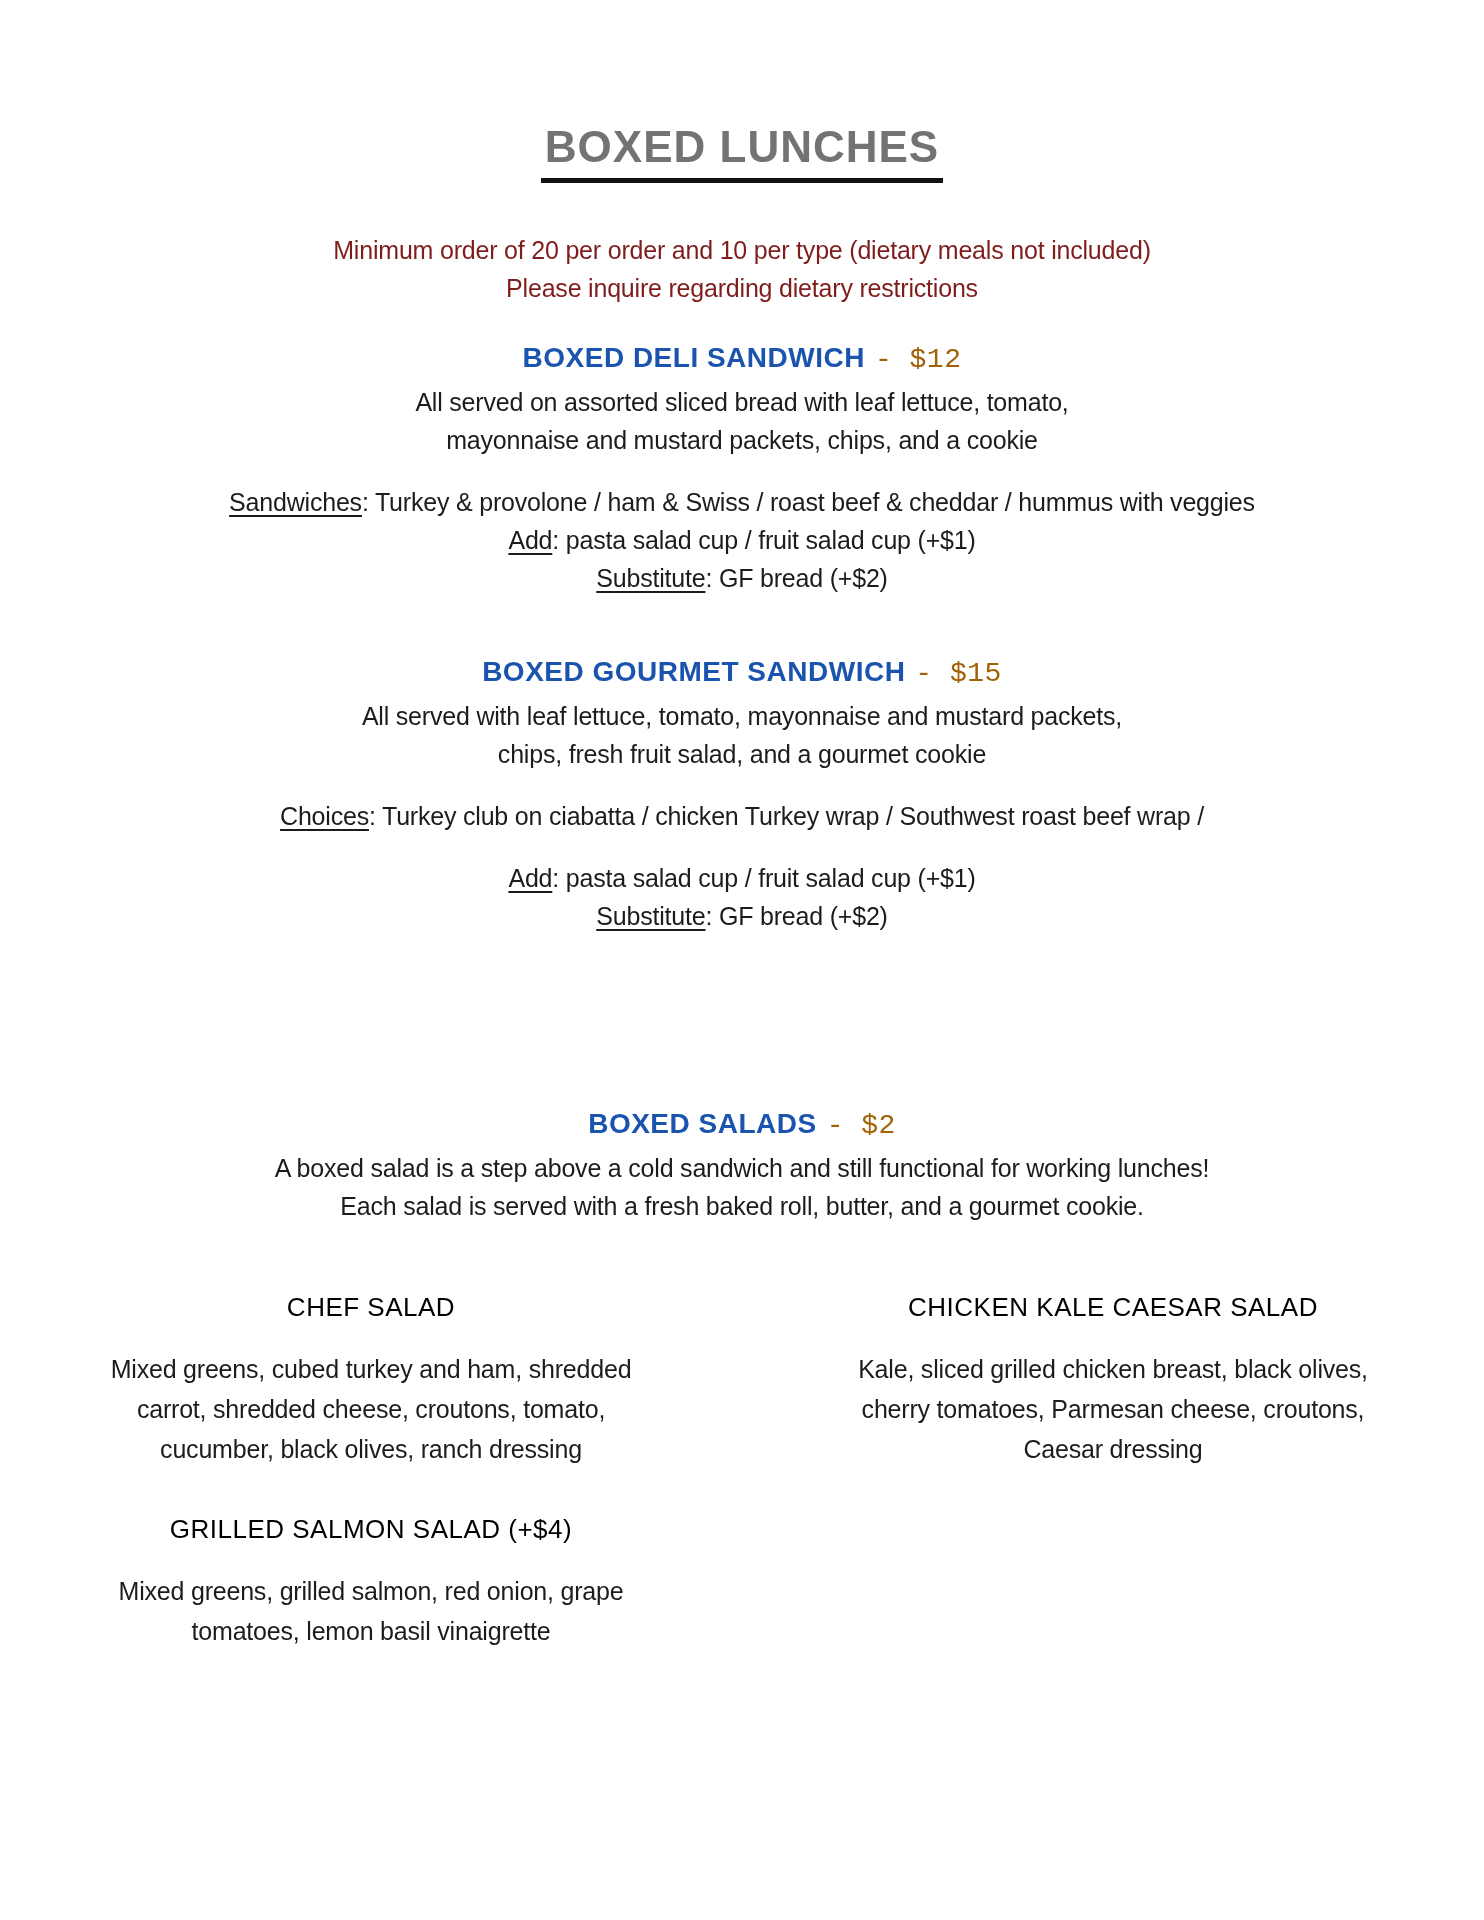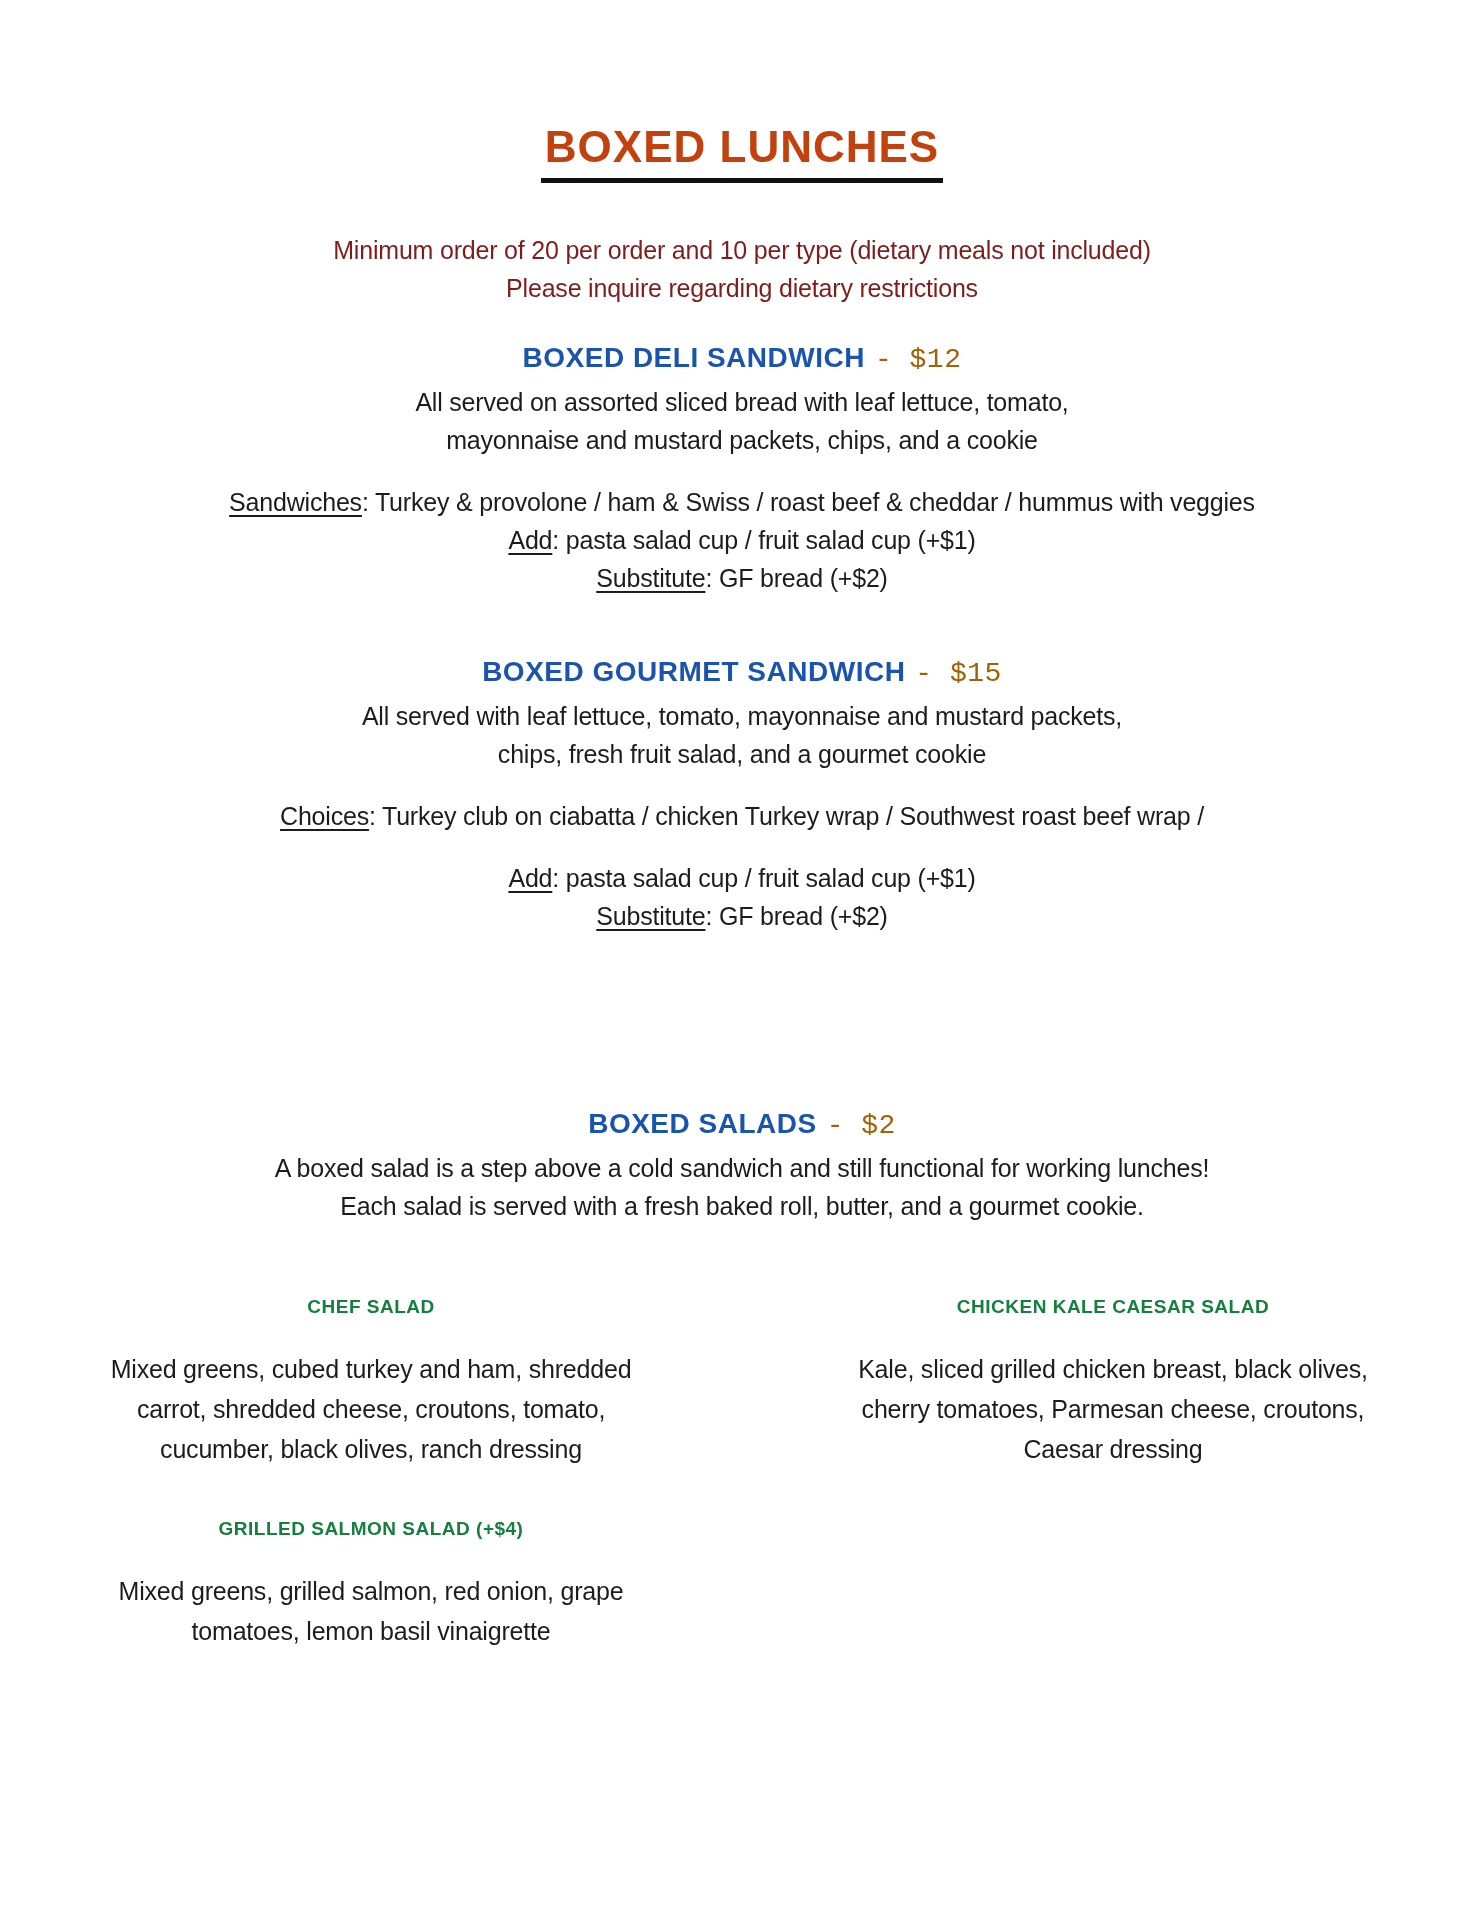--- a/index.html
+++ b/index.html
@@ -20,21 +20,21 @@
     padding-top: 96px;
     text-align: center;
     overflow: hidden;
   }
   .doc-title {
     display: inline-block;
     font-size: 44px;
     font-weight: 700;
     letter-spacing: 1px;
     line-height: 1;
-    color: #c2410c;
+    color: #737373;
     padding: 0 4px 9px 4px;
     border-bottom: 5px solid #111111;
   }
   .subtitle {
     margin-top: 18px;
     font-size: 24px;
     line-height: 38px;
     color: #7f1d1d;
   }
   .section-heading {
@@ -67,25 +67,25 @@
     margin-top: 66px;
     display: grid;
     grid-template-columns: 1fr 1fr;
     row-gap: 44px;
     width: 100%;
   }
   .salad-card {
     padding: 0 60px;
   }
   .salad-name {
-    font-size: 19px;
+    font-size: 26px;
     line-height: 32px;
-    font-weight: 700;
+    font-weight: 400;
     letter-spacing: 0.5px;
-    color: #15803d;
+    color: #000000;
   }
   .salad-desc {
     margin-top: 26px;
     font-size: 25px;
     line-height: 40px;
     max-width: 580px;
     margin-left: auto;
     margin-right: auto;
   }
 </style>

